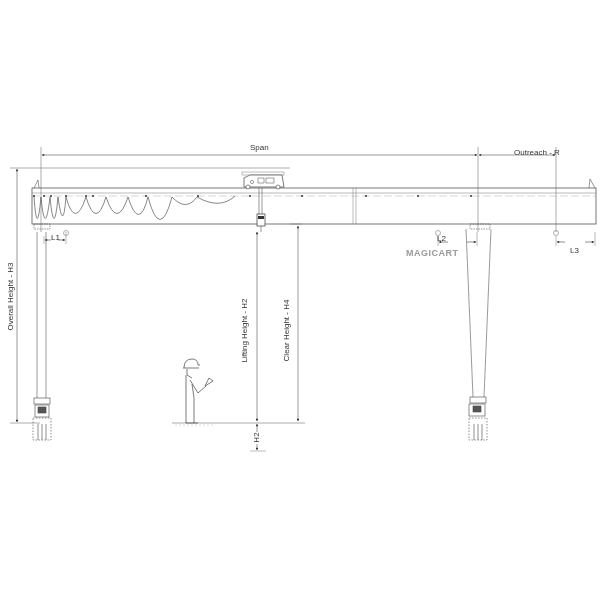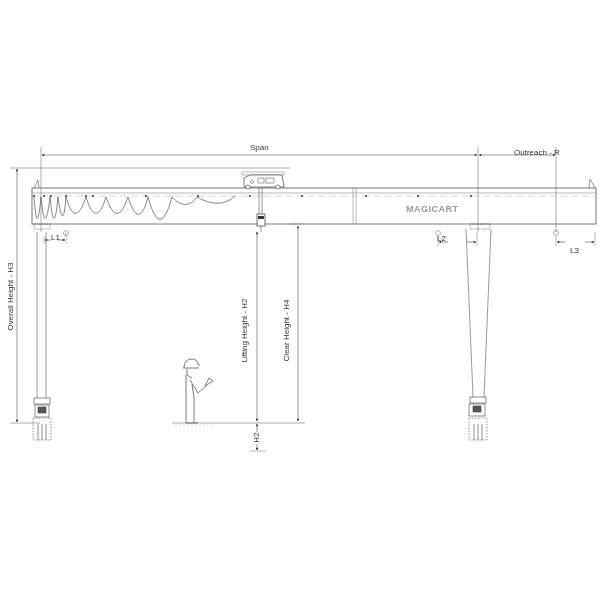--- a/index.html
+++ b/index.html
@@ -1,20 +1,20 @@
 <!DOCTYPE html>
 <html><head>
 <meta charset="utf-8">
 <style>
   html, body { margin:0; padding:0; background:#ffffff; }
   body { width:600px; height:600px; overflow:hidden; position:relative; font-family:"Liberation Sans", sans-serif; }
   #stage { position:absolute; left:0; top:0; width:600px; height:464px; }
   .lbl { position:absolute; font-size:8px; color:#333333; white-space:nowrap; font-family:"Liberation Sans", sans-serif; }
   .vlbl { position:absolute; font-size:8px; color:#333333; white-space:nowrap; transform-origin:center center; font-family:"Liberation Sans", sans-serif; }
-  .brand { position:absolute; font-size:9px; color:#9a9a9a; letter-spacing:0.5px; font-weight:bold; font-family:"Liberation Sans", sans-serif; }
+  .brand { position:absolute; font-size:9px; color:#9a9a9a; letter-spacing:0.5px; font-weight:bold; font-family:"Liberation Sans", sans-serif;margin-top:44px; }
 </style>
 </head>
 <body>
 
 <div id="stage">
   <svg width="600" height="600" viewBox="0 0 600 600" xmlns="http://www.w3.org/2000/svg">
     <defs>
       <marker id="arr" viewBox="0 0 10 10" refX="9" refY="5" markerWidth="6" markerHeight="4" orient="auto-start-reverse">
         <path d="M0,0 L10,5 L0,10 z" fill="#333"></path>
       </marker>

